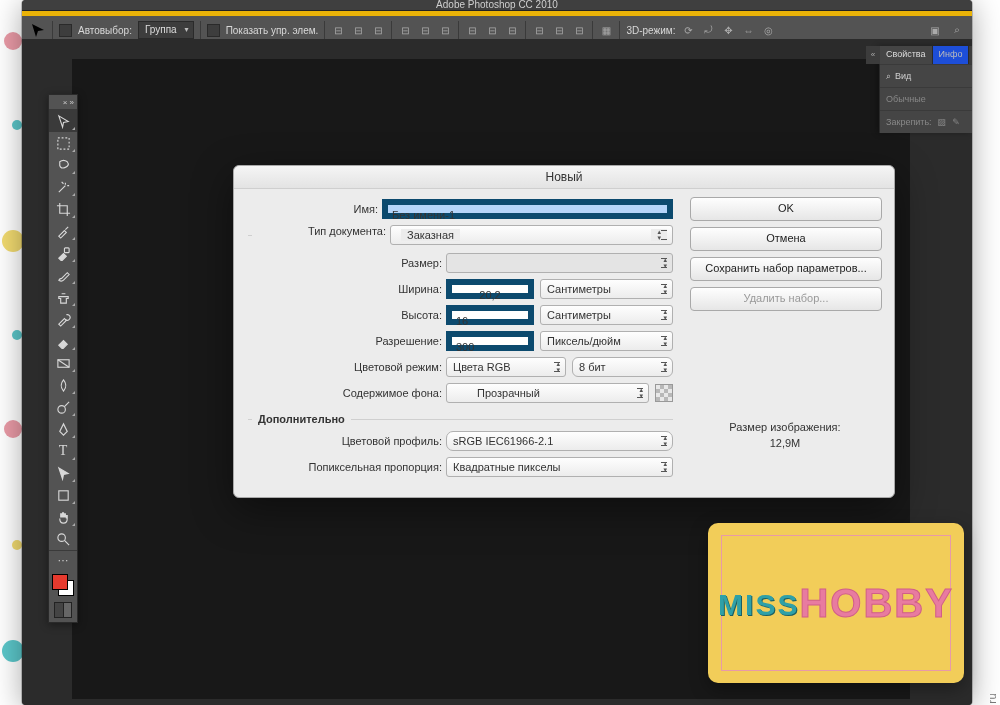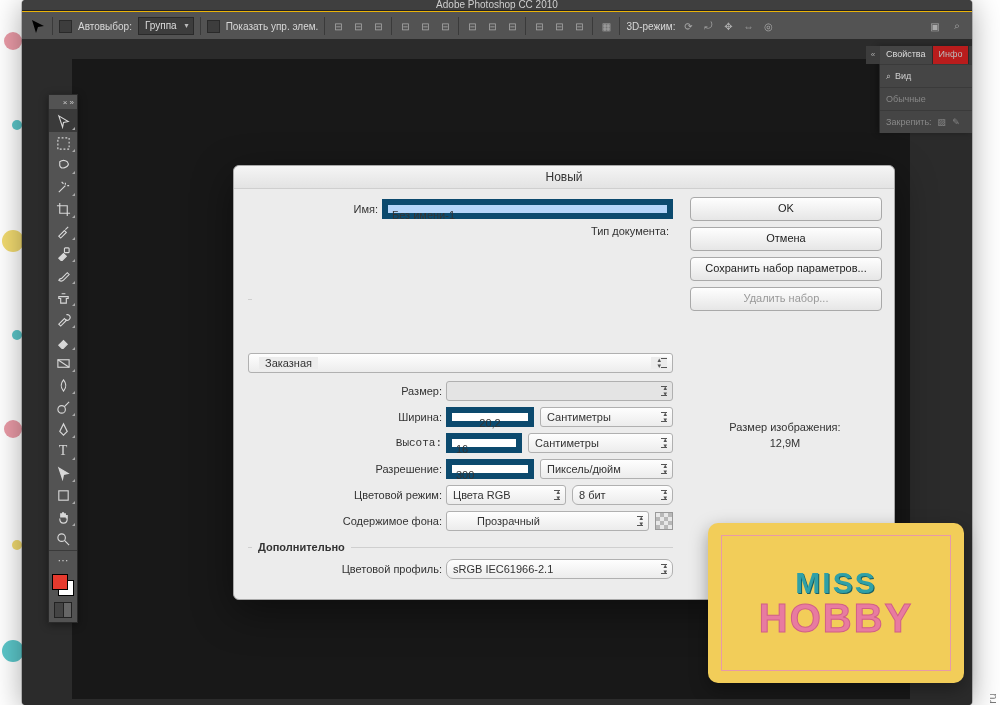--- a/index.html
+++ b/index.html
@@ -32,21 +32,21 @@
     background: #3f3f3f;
     color: #cfcfcf;
     text-align: center;
     line-height: 10px;
     font-size: 10px;
     border-bottom: 1px solid #222;
   }
   .options-bar {
     height: 28px;
     background: #535353;
-    border-top: 1px solid #eab308;
+    border-top: 5px solid #eab308;
     border-bottom: 1px solid #2a2a2a;
     display: flex;
     align-items: center;
     color: #d8d8d8;
     font-size: 10px;
     gap: 6px;
     padding: 0 8px;
   }
   .options-bar .ico { width:16px; height:16px; display:flex; align-items:center; justify-content:center; color:#ccc; }
   .options-bar .chk { width:11px; height:11px; border:1px solid #2a2a2a; background:#3d3d3d; }
@@ -92,21 +92,21 @@
   .qmask { width:18px; height:14px; margin-top:6px; display:flex; }
   .qmask div:first-child { width:9px; height:14px; background:#444; border:1px solid #222; border-right:0; }
   .qmask div:last-child { width:9px; height:14px; background:#666; border:1px solid #222; }
 
   .panels {
     position:absolute; right:0; top:46px; width:92px;
     background:#454545; border-left:1px solid #2a2a2a;
     color:#d0d0d0; box-shadow:-2px 0 6px rgba(0,0,0,0.3);
   }
   .panels .tabs { display:flex; height:18px; background:#3c3c3c; font-size:9px; }
-  .panels .tabs .tab { padding:3px 6px; border-right:1px solid #2a2a2a; background:#b91c1c; color:#bbb; }
+  .panels .tabs .tab { padding:3px 6px; border-right:1px solid #2a2a2a; background:#1d4ed8; color:#bbb; }
   .panels .tabs .tab.active { background:#454545; color:#ddd; }
   .panels .row { height:22px; display:flex; align-items:center; padding:0 6px; font-size:9px; border-top:1px solid #3a3a3a; }
   .panels .row.dim { color:#888; }
   .panels .collapse { position:absolute; left:-14px; top:0; width:14px; height:18px; background:#3c3c3c; color:#aaa; font-size:8px; text-align:center; line-height:18px; }
 
   
   .dialog {
     position:absolute;
     left:233px; top:165px; width:660px;
     background:#ececec;
@@ -165,21 +165,21 @@
   }
 
   
   .hobby-card {
     position:absolute; right:36px; bottom:22px;
     width:256px; height:160px; border-radius:10px;
     background:#f2cd59;
     box-shadow:0 6px 18px rgba(0,0,0,0.35);
     display:flex; align-items:center; justify-content:center;
   }
-  .hobby-inner { border:1px solid #e89aa8; width:228px; height:134px; display:flex; flex-direction:column; align-items:center; justify-content:center; }
+  .hobby-inner { border:1px solid #e89aa8; width:228px; height:134px; display:flex; flex-direction:row; align-items:center; justify-content:center; }
   .miss { font-family: Arial Black, Arial, sans-serif; font-weight:900; font-size:30px; letter-spacing:2px;
     color:#2fa0a7; text-shadow:1px 1px 0 #1a5f63; margin-bottom:-4px; }
   .hobby { font-family: Arial Black, Arial, sans-serif; font-weight:900; font-size:40px; letter-spacing:2px;
     color:#e87ba0; -webkit-text-stroke:1px #d15e89; }
   .source-tag {
     position:absolute; right:2px; bottom:12px; transform-origin:right bottom; transform:rotate(-90deg);
     font-size:11px; color:#777; letter-spacing:0.5px;
   }
 </style>
 </head>
@@ -417,39 +417,39 @@
   <div class="dialog-title">Новый</div>
   <div class="dialog-body">
 
     <div class="dlg-left">
 
       <div class="dlg-row">
         <div class="dlg-label">Имя:</div>
         <div class="txtfield focused" style="flex:1;">Без имени-1</div>
       </div>
 
-      <div class="dlg-hr-label" style="display:flex;flex-direction:column;">
+      <div class="dlg-hr-label" style="display:flex;">
         <span style="flex:0 0 128px; text-align:right; padding-right:4px; background:#ececec;">Тип документа:</span>
         <div class="sel2" style="flex:1;"><span>Заказная</span><span class="arrows">▴<br>▾</span></div>
       </div>
 
       <div class="dlg-row" style="margin-top:8px;">
         <div class="dlg-sublabel" style="width:194px;">Размер:</div>
         <div class="sel2 disabled" style="flex:1;"><span></span><span class="arrows">▴<br>▾</span></div>
       </div>
 
       <div class="dlg-row">
         <div class="dlg-sublabel" style="width:194px;">Ширина:</div>
         <div class="txtfield" style="width:88px;text-align:center;">20,2</div>
         <div class="sel2" style="flex:1; margin-left:6px;"><span>Сантиметры</span><span class="arrows">▴<br>▾</span></div>
       </div>
 
       <div class="dlg-row">
-        <div class="dlg-sublabel" style="width:194px;font-family:Liberation Mono, monospace;">Высота:</div>
-        <div class="txtfield" style="width:76px;">16</div>
+        <div class="dlg-sublabel" style="width:194px;">Высота:</div>
+        <div class="txtfield" style="width:88px;">16</div>
         <div class="sel2" style="flex:1; margin-left:6px;"><span>Сантиметры</span><span class="arrows">▴<br>▾</span></div>
       </div>
 
       <div class="dlg-row">
         <div class="dlg-sublabel" style="width:194px;">Разрешение:</div>
         <div class="txtfield" style="width:88px;">300</div>
         <div class="sel2" style="flex:1; margin-left:6px;"><span>Пиксель/дюйм</span><span class="arrows">▴<br>▾</span></div>
       </div>
 
       <div class="dlg-row">
@@ -464,20 +464,24 @@
         <div class="checker"></div>
       </div>
 
       <div class="dlg-hr-label" style="margin-top:10px;font-weight:bold;"><span>Дополнительно</span></div>
 
       <div class="dlg-row" style="margin-top:6px;">
         <div class="dlg-sublabel" style="width:194px;">Цветовой профиль:</div>
         <div class="sel2" style="flex:1;border-radius:7px;"><span>sRGB IEC61966-2.1</span><span class="arrows">▴<br>▾</span></div>
       </div>
 
+      <div class="dlg-row">
+        <div class="dlg-sublabel" style="width:194px;">Попиксельная пропорция:</div>
+        <div class="sel2" style="flex:1;"><span>Квадратные пикселы</span><span class="arrows">▴<br>▾</span></div>
+      </div>
 
     </div>
 
     <div class="dlg-right">
       <div class="osx-btn">OK</div>
       <div class="osx-btn">Отмена</div>
       <div class="osx-btn">Сохранить набор параметров...</div>
       <div class="osx-btn disabled">Удалить набор...</div>
       <div class="size-info">
         <div>Размер изображения:</div>

